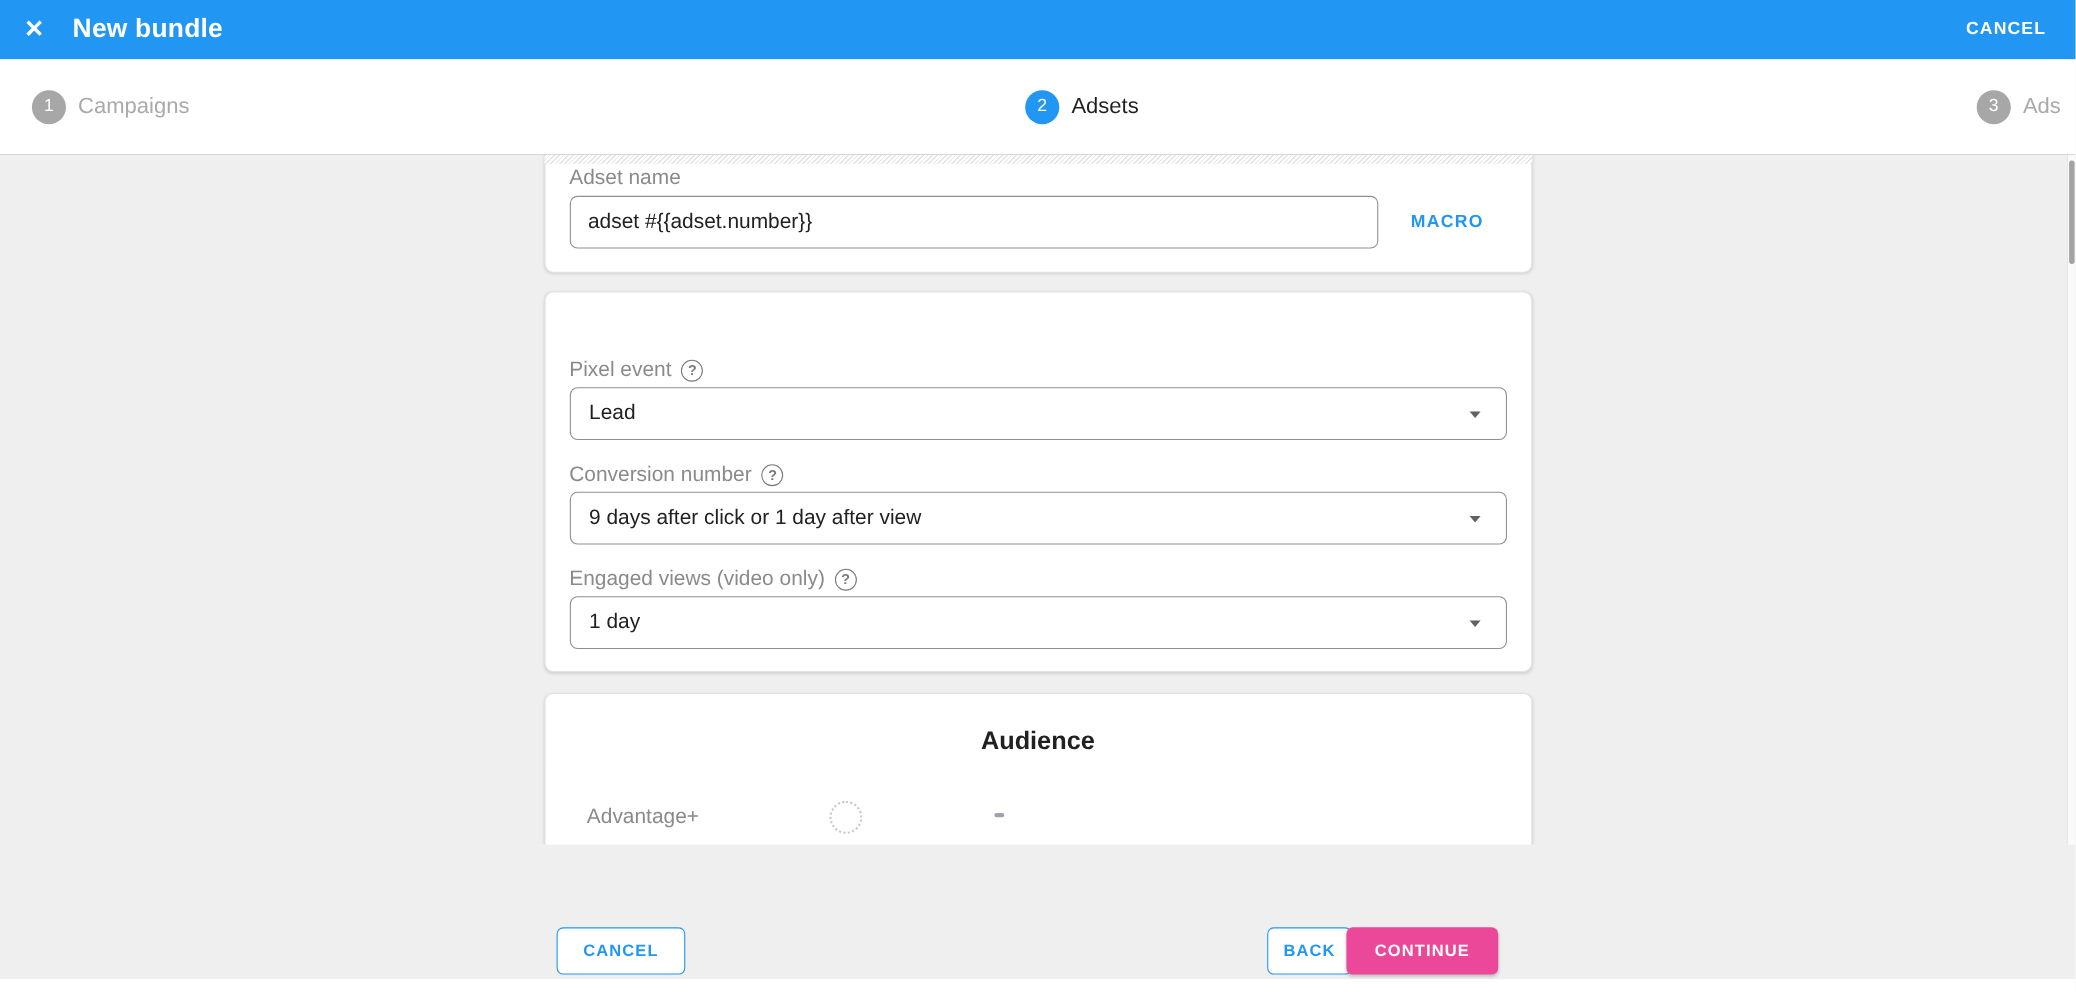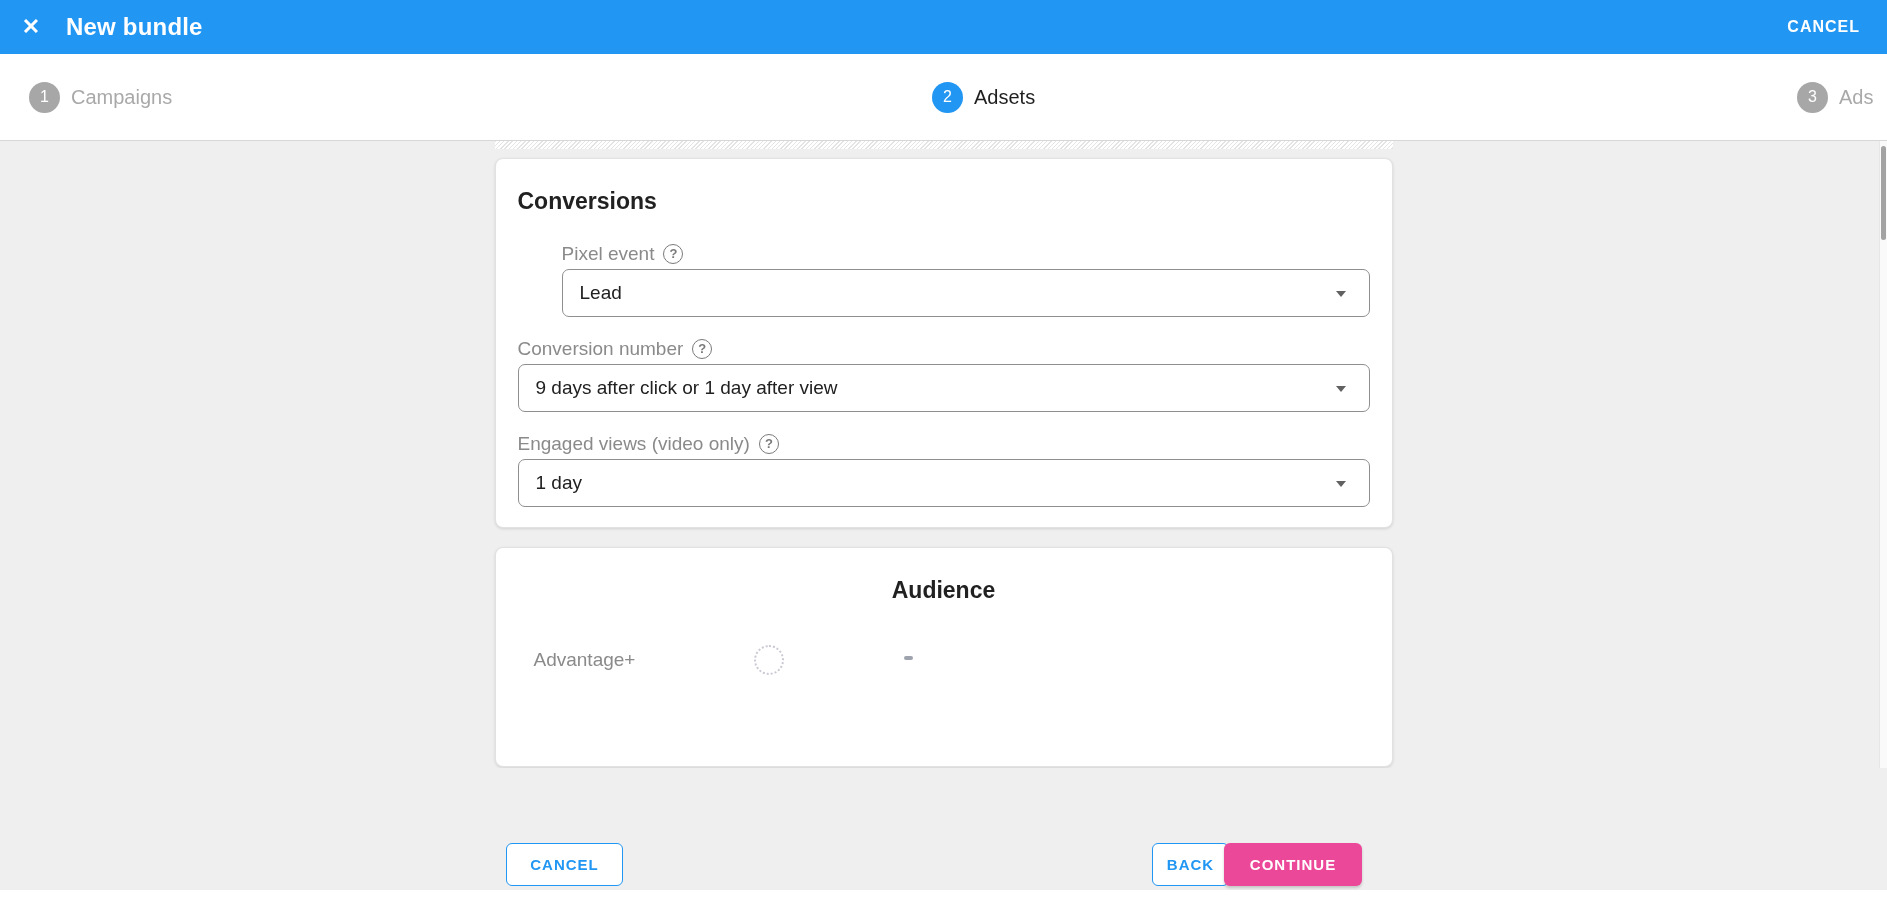--- a/index.html
+++ b/index.html
@@ -69,21 +69,21 @@
     border-radius:7px;background:#fff;padding:0 16px;font-size:19px;color:#212121;
     font-family:"Liberation Sans",sans-serif;outline:none;
   }
   .macro{
     margin-left:30px;color:#2196f3;font-size:16px;font-weight:700;
     letter-spacing:1.2px;cursor:pointer;
   }
   .card-conv{margin-top:17px;padding:30px 22px 20px;}
   .card-title{font-size:23px;line-height:24px;font-weight:700;color:#212121;}
   .fgroup{margin-top:21px;}
-  .fgroup.first{margin-top:30px;margin-left:44px;}
+  .fgroup.first{margin-top:30px;}
   .select{
     position:relative;margin-top:4px;height:48px;border:1px solid #8f8f8f;
     border-radius:7px;background:#fff;display:flex;align-items:center;
     padding:0 40px 0 17px;font-size:19px;color:#212121;cursor:pointer;
     box-sizing:border-box;
   }
   .caret{
     position:absolute;right:23px;top:50%;margin-top:-2px;width:0;height:0;
     border-left:5.5px solid transparent;border-right:5.5px solid transparent;
     border-top:6px solid #616161;
@@ -147,23 +147,29 @@
     <div class="dot">3</div>
     <div class="lbl">Ads</div>
   </div>
 </div>
 
 <div class="viewport">
   <div class="hatch"></div>
 
   <div class="column">
 
+    <div class="card card-name">
+      <div class="field-label">Adset name</div>
+      <div class="inputrow">
+        <input class="textinput" type="text" value="adset #{{adset.number}}" style="">
+        <div class="macro">MACRO</div>
+      </div>
+    </div>
 
     <div class="card card-conv">
-      <div class="card-title">Conversions</div>
 
       <div class="fgroup first">
         <div class="field-label">
           <span>Pixel event</span>
           <span class="help">?</span>
         </div>
         <div class="select">
           <span>Lead</span>
           <span class="caret"></span>
         </div>

